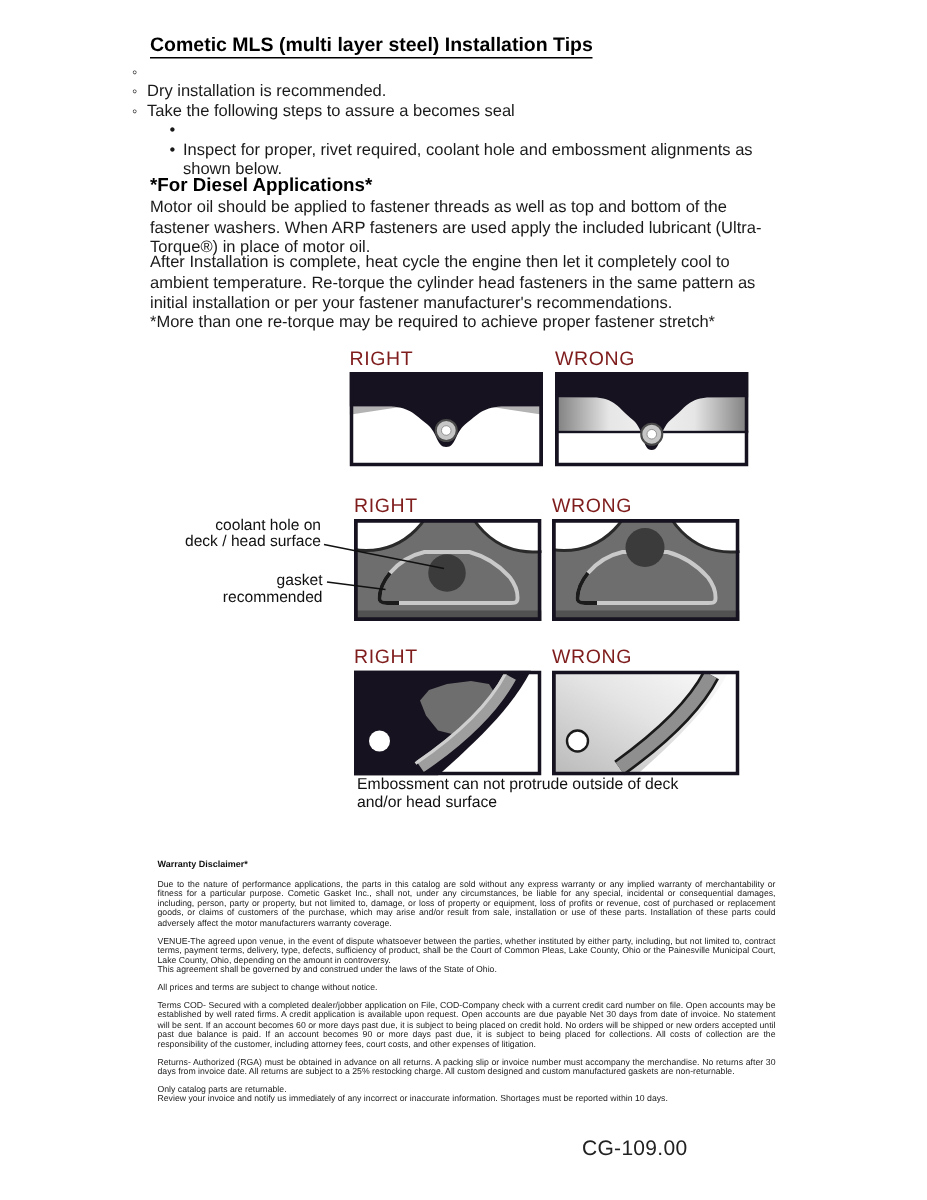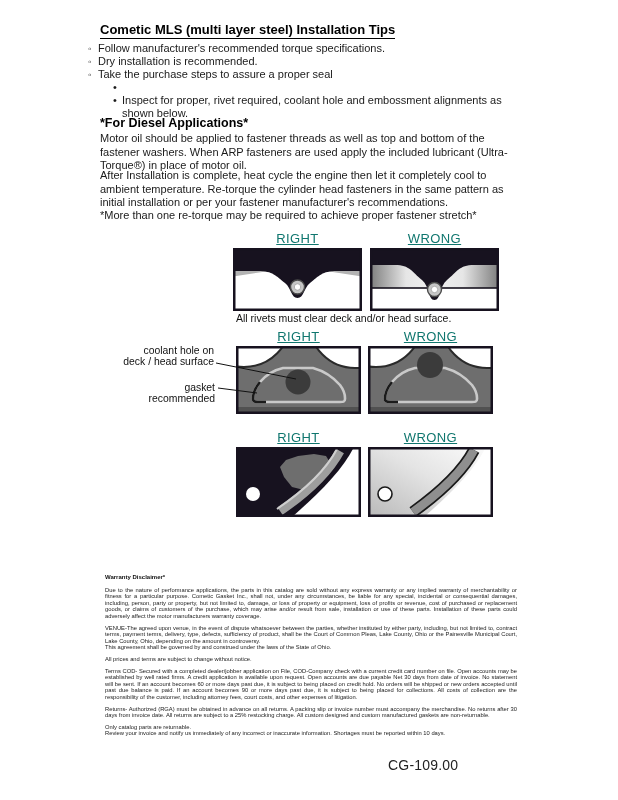--- a/index.html
+++ b/index.html
@@ -23,21 +23,21 @@
   .p2 { top:169px; }
   .note { top:209px; }
 
   .dgrow { position:absolute; }
   .row1 { left:233px; top:231px; }
   .row2 { left:236px; top:329px; }
   .row3 { left:236px; top:430px; }
   .dglabels { display:flex; }
   .row1 .dglabels { gap:8px; }
   .row2 .dglabels, .row3 .dglabels { gap:7px; }
-  .dglabel { text-align:center; font-size:13px; letter-spacing:0.4px; color:#0f766e;text-decoration:underline; }
+  .dglabel { text-align:left; font-size:13px; letter-spacing:0.4px; color:#7f1d1d; }
   .row1 .dglabel { width:129px; }
   .row2 .dglabel, .row3 .dglabel { width:125px; }
   .dgboxes { display:flex; margin-top:2px; }
   .row1 .dgboxes { gap:8px; }
   .row2 .dgboxes, .row3 .dgboxes { gap:7px; }
   .dgboxes svg { display:block; }
 
   .cap { position:absolute; font-size:10.5px; color:#111; }
   .cap1 { left:236px; top:312px; }
   .cap2 { left:240px; top:416px; }
@@ -59,29 +59,28 @@
 </head>
 <body>
 
 <div class="page">
 
   <div class="abs title">Cometic MLS (multi layer steel) Installation Tips</div>
 
   <div class="abs tips">
     <div class="tip">
       <span class="mk">◦</span>
-      <span>Follow manufacturer's recommended torque specifications.</span>
     </div>
     <div class="tip">
       <span class="mk">◦</span>
       <span>Dry installation is recommended.</span>
     </div>
     <div class="tip">
       <span class="mk">◦</span>
-      <span>Take the purchase steps to assure a proper seal</span>
+      <span>Take the following steps to assure a becomes seal</span>
     </div>
     <div class="tip sub">
       <span class="mk">•</span>
     </div>
     <div class="tip sub">
       <span class="mk">•</span>
       <span>Inspect for proper, rivet required, coolant hole and embossment alignments as shown below.</span>
     </div>
   </div>
 
@@ -118,21 +117,20 @@
         <rect width="129" height="63" fill="#ffffff"></rect>
         <rect x="0" y="17" width="129" height="23" fill="url(#gDeck)"></rect>
         <rect x="0" y="39.2" width="129" height="1.6" fill="#17121f"></rect>
         <path d="M0,0 H129 V17 H104 C89,17 87,24 77,32 C69,39 71,52 64.5,52 C58,52 60,39 52,32 C42,24 40,17 25,17 H0 Z" fill="#17121f"></path>
         <circle cx="64.5" cy="41.5" r="7" fill="#c6c6c6" stroke="#4a4a4a" stroke-width="1.4"></circle>
         <circle cx="64.5" cy="41.5" r="3.2" fill="#ffffff" stroke="#8a8a8a" stroke-width="0.6"></circle>
         <rect x="1.25" y="1.25" width="126.5" height="60.5" fill="none" stroke="#17121f" stroke-width="2.5"></rect>
       </svg>
     </div>
   </div>
-  <div class="cap cap1">All rivets must clear deck and/or head surface.</div>
 
   <div class="dgrow row2">
     <div class="dglabels">
       <div class="dglabel">RIGHT</div>
       <div class="dglabel">WRONG</div>
     </div>
     <div class="dgboxes">
       <svg width="125" height="68" viewBox="0 0 125 68">
         <rect width="125" height="68" fill="#6e6e6e"></rect>
         <rect y="61" width="125" height="7" fill="#515151"></rect>
@@ -190,20 +188,21 @@
         </defs>
         <rect width="125" height="70" fill="#ffffff"></rect>
         <path d="M0,0 H118 C106,24 82,47 56,70 H0 Z" fill="url(#gBody)"></path>
         <path d="M106,3 C94,26 70,47 45,65" fill="none" stroke="#1a1a1a" stroke-width="12"></path>
         <path d="M106,3 C94,26 70,47 45,65" fill="none" stroke="#8f8f8f" stroke-width="8.5"></path>
         <circle cx="17" cy="47" r="7" fill="#ffffff" stroke="#1a1a1a" stroke-width="1.6"></circle>
         <rect x="1.25" y="1.25" width="122.5" height="67.5" fill="none" stroke="#17121f" stroke-width="2.5"></rect>
       </svg>
     </div>
   </div>
+  <div class="cap cap3">Embossment can not protrude outside of deck and/or head surface</div>
 
   <div class="abs warr">
     <div class="wh">Warranty Disclaimer*</div>
     <div class="wp">Due to the nature of performance applications, the parts in this catalog are sold without any express warranty or any implied warranty of merchantability or fitness for a particular purpose.  Cometic Gasket Inc., shall not, under any circumstances, be liable for any special, incidental or consequential damages, including, person, party or property, but not limited to, damage, or loss of property or equipment, loss of profits or revenue, cost of purchased or replacement goods, or claims of customers of the purchase, which may arise and/or result from sale, installation or use of these parts.  Installation of these parts could adversely affect the motor manufacturers warranty coverage.</div>
     <div class="tight">VENUE-The agreed upon venue, in the event of dispute whatsoever between the parties, whether instituted by either party, including, but not limited to, contract terms, payment terms, delivery, type, defects, sufficiency of product, shall be the Court of Common Pleas, Lake County, Ohio or the Painesville Municipal Court, Lake County, Ohio, depending on the amount in controversy.</div>
     <div class="wp">This agreement shall be governed by and construed under the laws of the State of Ohio.</div>
     <div class="wp">All prices and terms are subject to change without notice.</div>
     <div class="wp">Terms COD- Secured with a completed dealer/jobber application on File, COD-Company check with a current credit card number on file.  Open accounts may be established by well rated firms.  A credit application is available upon request.  Open accounts are due payable Net 30 days from date of invoice.  No statement will be sent.  If an account becomes 60 or more days past due, it is subject to being placed on credit hold.  No orders will be shipped or new orders accepted until past due balance is paid.  If an account becomes 90 or more days past due, it is subject to being placed for collections.  All costs of collection are the responsibility of the customer, including attorney fees, court costs, and other expenses of litigation.</div>
     <div class="wp">Returns- Authorized (RGA) must be obtained in advance on all returns.  A packing slip or invoice number must accompany the merchandise.  No returns after 30 days from invoice date.  All returns are subject to a 25% restocking charge.  All custom designed and custom manufactured gaskets are non-returnable.</div>
     <div class="tight">Only catalog parts are returnable.</div>

